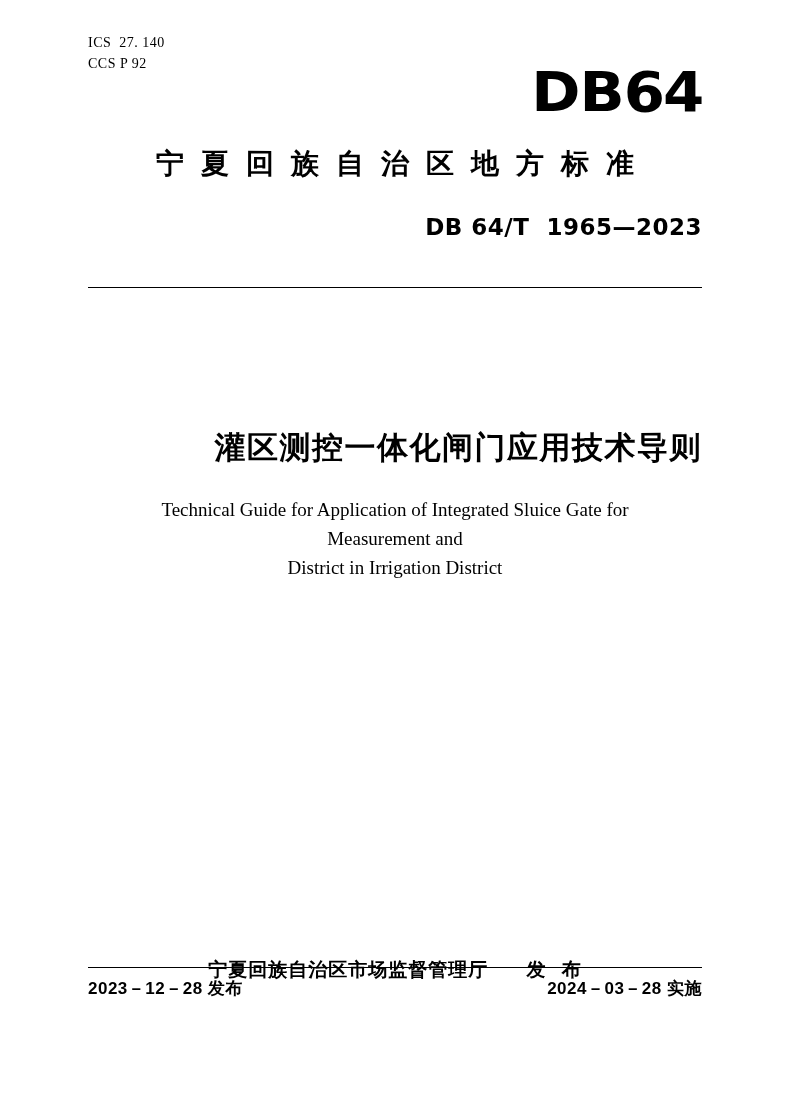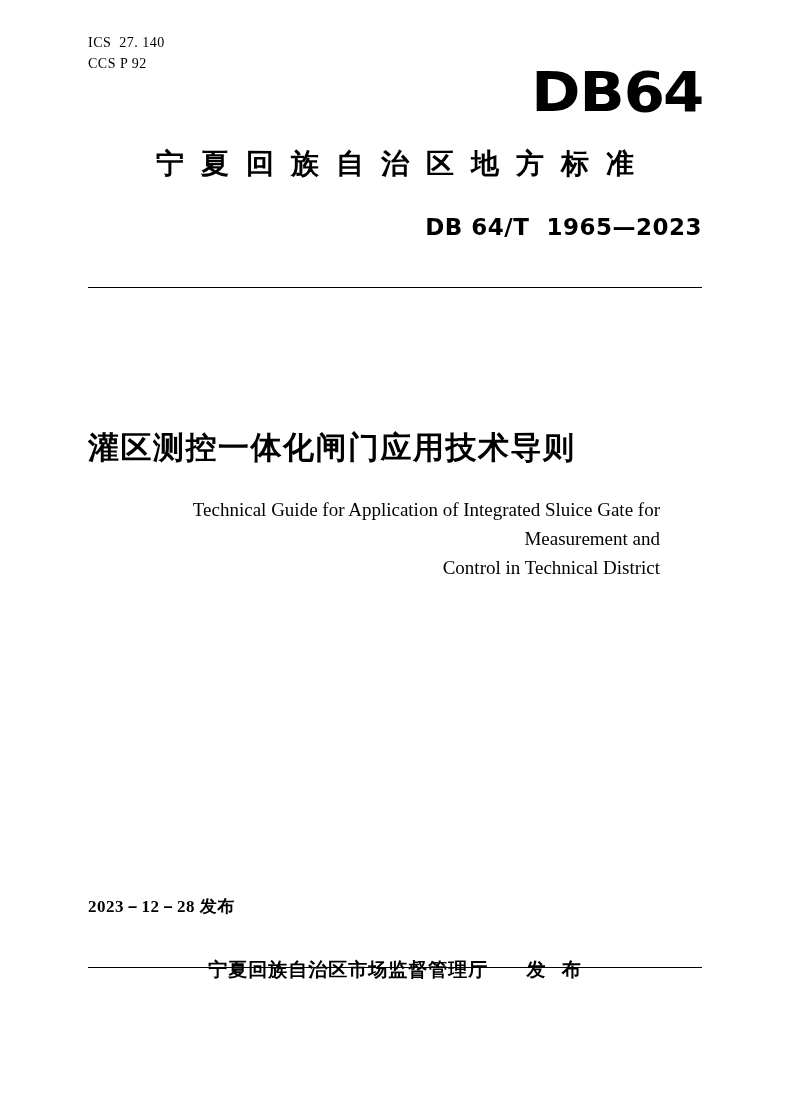--- a/index.html
+++ b/index.html
@@ -89,50 +89,50 @@
     top: 287px;
     border-top: 1.5px solid #000;
   }
 
   
   .doc-title-cn {
     position: absolute;
     left: 88px;
     right: 88px;
     top: 425px;
-    text-align: left;
+    text-align: right;
     font-family: "DejaVu Sans", sans-serif;
     font-weight: bold;
     font-size: 31px;
     letter-spacing: 1.5px;
     line-height: 44px;
   }
 
   
   .doc-title-en {
     position: absolute;
     left: 130px;
     right: 130px;
     top: 495px;
-    text-align: right;
+    text-align: center;
     font-family: "Liberation Serif", serif;
     font-size: 19px;
     line-height: 29px;
   }
 
   
   .dates {
     position: absolute;
     left: 88px;
     right: 88px;
-    top: 895px;
+    top: 977px;
     display: flex;
     justify-content: space-between;
     align-items: flex-end;
-    font-family: Liberation Serif, serif;
+    font-family: Liberation Sans, sans-serif;
     font-weight: bold;
     font-size: 17px;
     letter-spacing: 0.5px;
   }
 
   
   .rule-bottom {
     position: absolute;
     left: 88px;
     right: 88px;
@@ -169,24 +169,25 @@
   <div class="std-title">宁夏回族自治区地方标准</div>
 
   <div class="std-number">DB 64/T  1965—2023</div>
 
   <div class="rule-top"></div>
 
   <div class="doc-title-cn">灌区测控一体化闸门应用技术导则</div>
 
   <div class="doc-title-en">
     <div>Technical Guide for Application of Integrated Sluice Gate for Measurement and</div>
-    <div>Control in Technical District</div>
+    <div>District in Irrigation District</div>
   </div>
 
   <div class="dates">
     <div>2023－12－28 发布</div>
+    <div>2024－03－28 实施</div>
   </div>
 
   <div class="rule-bottom"></div>
 
   <div class="publisher">宁夏回族自治区市场监督管理厅     发  布</div>
 
 </div>
 
 </body></html>

